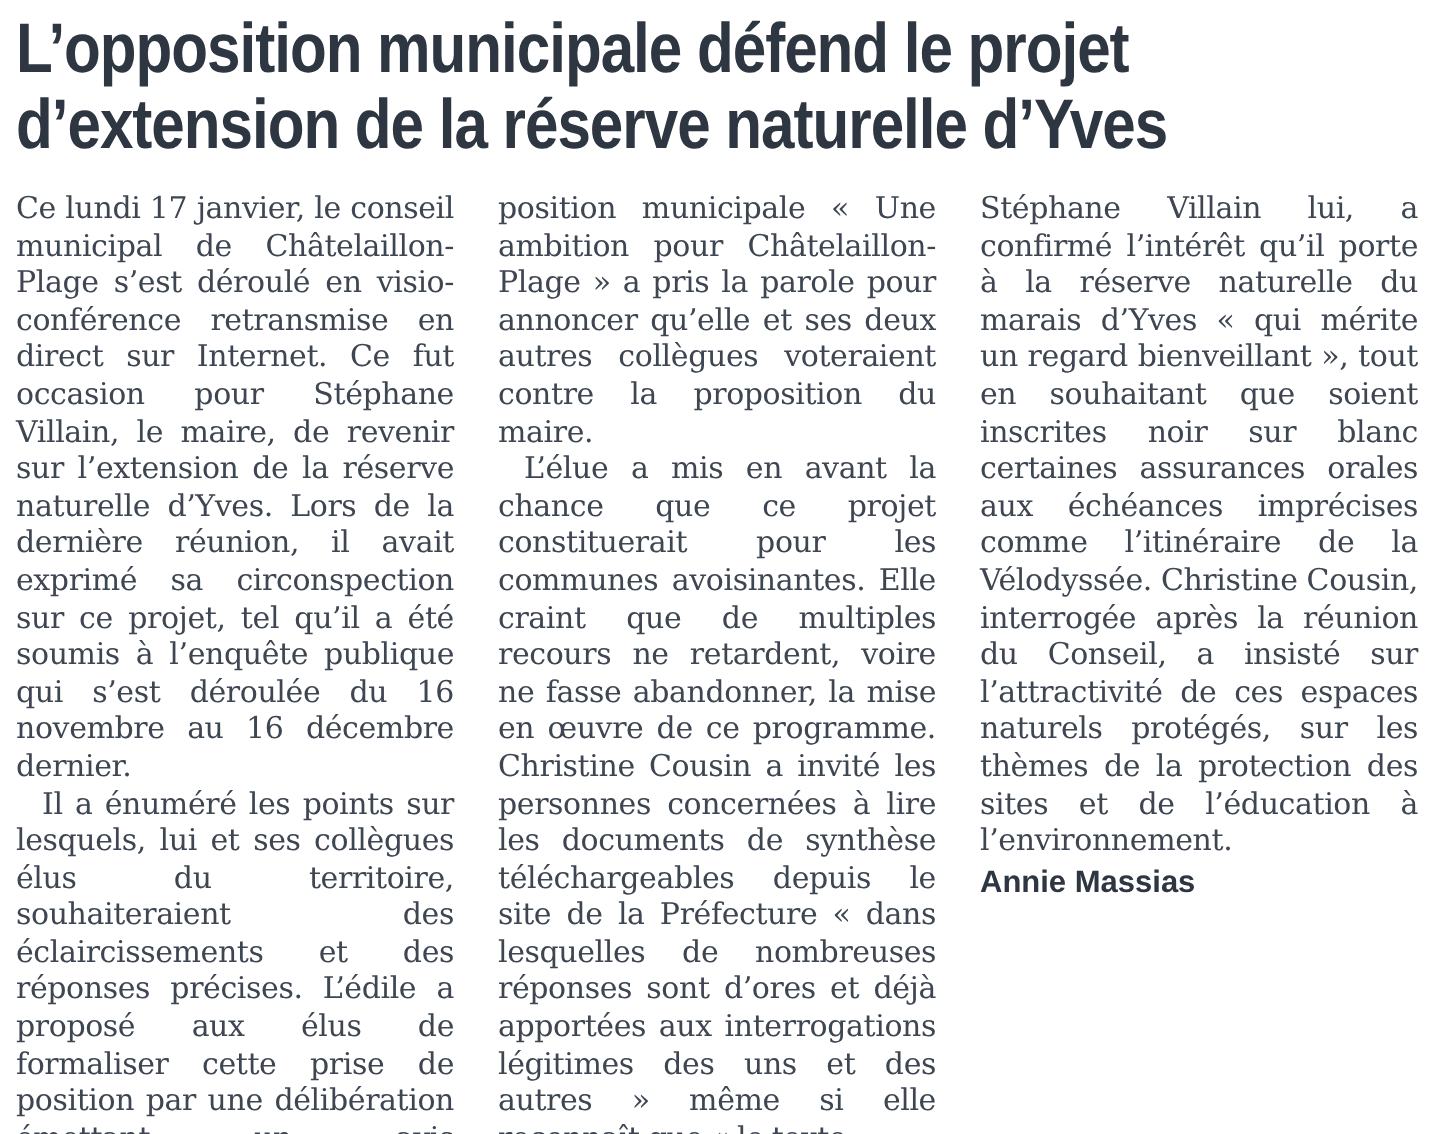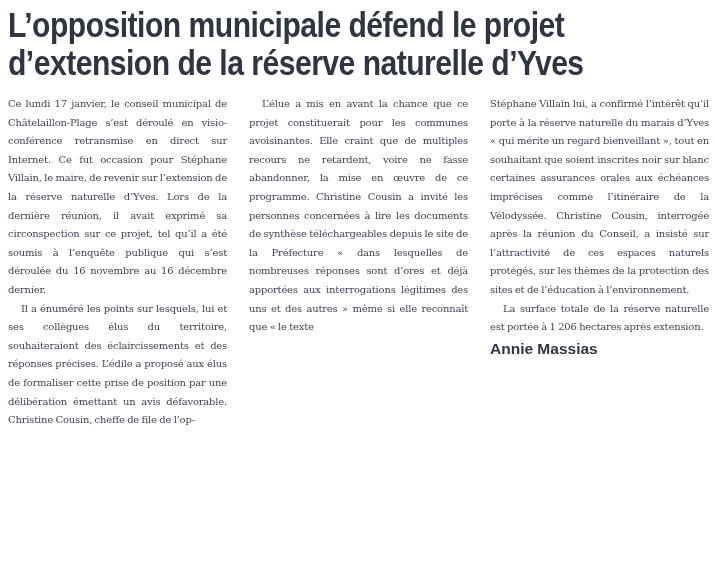--- a/index.html
+++ b/index.html
@@ -33,21 +33,21 @@
     display: flex;
     gap: 22px;
   }
   .col {
     flex: 0 0 219px;
     width: 219px;
   }
   .para {
     margin: 0;
     font-family: "DejaVu Serif", "Liberation Serif", serif;
-    font-size: 10px;
+    font-size: 15px;
     line-height: 18.6px;
     letter-spacing: -0.2px;
     word-spacing: -0.5px;
     color: #3e4652;
     text-align: justify;
   }
   .para.indent { text-indent: 13px; }
   .subhead {
     margin: 13px 0 3px 0;
     font-family: "Liberation Sans", sans-serif;
@@ -78,24 +78,24 @@
   </h1>
 
   <div class="cols">
 
     <div class="col">
       <p class="para">Ce lundi 17 janvier, le conseil municipal de Châtelaillon-Plage s’est déroulé en visio-conférence retransmise en direct sur Internet. Ce fut occasion pour Stéphane Villain, le maire, de revenir sur l’extension de la réserve naturelle d’Yves. Lors de la dernière réunion, il avait exprimé sa circonspection sur ce projet, tel qu’il a été soumis à l’enquête publique qui s’est déroulée du 16 novembre au 16 décembre dernier.</p>
       <p class="para indent">Il a énuméré les points sur lesquels, lui et ses collègues élus du territoire, souhaiteraient des éclaircissements et des réponses précises. L’édile a proposé aux élus de formaliser cette prise de position par une délibération émettant un avis défavorable. Christine Cousin, cheffe de file de l’op-</p>
     </div>
 
     <div class="col">
+      <p class="para">position municipale « Une ambition pour Châtelaillon-Plage » a pris la parole pour annoncer qu’elle et ses deux autres collègues voteraient contre la proposition du maire.</p>
       <p class="para indent">L’élue a mis en avant la chance que ce projet constituerait pour les communes avoisinantes. Elle craint que de multiples recours ne retardent, voire ne fasse abandonner, la mise en œuvre de ce programme. Christine Cousin a invité les personnes concernées à lire les documents de synthèse téléchargeables depuis le site de la Préfecture « dans lesquelles de nombreuses réponses sont d’ores et déjà apportées aux interrogations légitimes des uns et des autres » même si elle reconnaît que « le texte</p>
     </div>
 
     <div class="col">
       <p class="para">Stéphane Villain lui, a confirmé l’intérêt qu’il porte à la réserve naturelle du marais d’Yves « qui mérite un regard bienveillant », tout en souhaitant que soient inscrites noir sur blanc certaines assurances orales aux échéances imprécises comme l’itinéraire de la Vélodyssée. Christine Cousin, interrogée après la réunion du Conseil, a insisté sur l’attractivité de ces espaces naturels protégés, sur les thèmes de la protection des sites et de l’éducation à l’environnement.</p>
-      <p class="para indent">La surface totale de la réserve naturelle est portée à 1 206 hectares après extension.</p>
       <p class="byline">Annie Massias</p>
     </div>
 
   </div>
 
 </div>
 
 </body></html>

